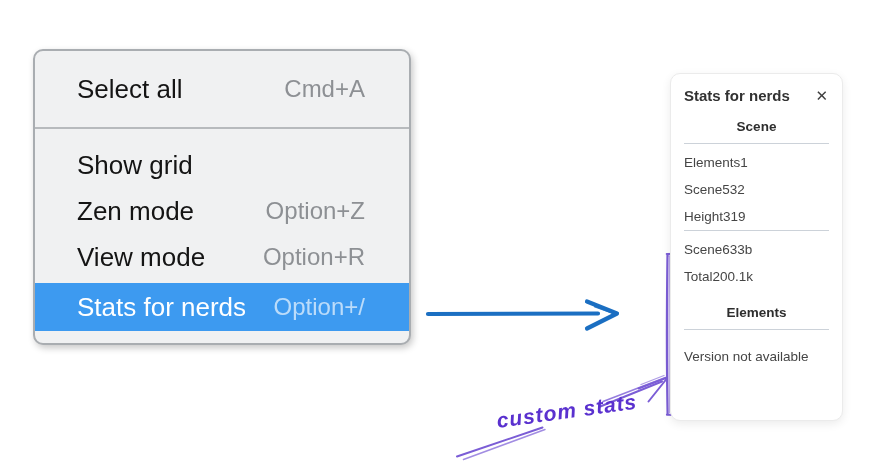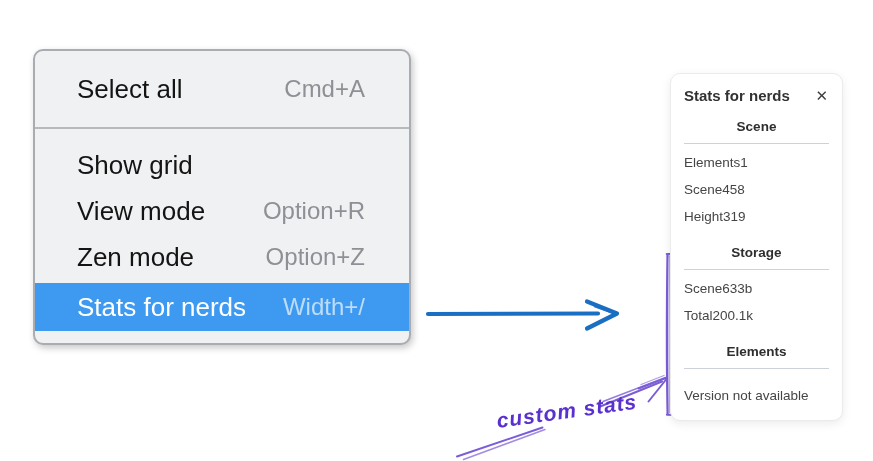--- a/index.html
+++ b/index.html
@@ -61,30 +61,30 @@
     <div class="menu-item first">
       <span>Select all</span>
       <span class="mi-short">Cmd+A</span>
     </div>
     <div class="menu-divider"></div>
     <div class="menu-group">
       <div class="menu-item">
         <span>Show grid</span>
       </div>
       <div class="menu-item">
+        <span>Zen mode</span>
+        <span class="mi-short">Option+Z</span>
+      </div>
+      <div class="menu-item">
         <span>View mode</span>
         <span class="mi-short">Option+R</span>
       </div>
-      <div class="menu-item">
-        <span>Zen mode</span>
-        <span class="mi-short">Option+Z</span>
-      </div>
       <div class="menu-item selected">
         <span>Stats for nerds</span>
-        <span class="mi-short">Width+/</span>
+        <span class="mi-short">Option+/</span>
       </div>
     </div>
   </div>
 
   <svg class="overlay" viewBox="0 0 873 461">
 
     <g>
       <path class="blue-stroke" stroke-width="4.2" d="M428 314 L598 313.5"></path>
       <path class="blue-stroke" stroke-width="4.2" d="M587 301.5 L617 313.5 L587 328.5"></path>
       <path class="blue-stroke" stroke-width="2.2" opacity="0.85" d="M595 306.5 L615.5 313.8 L596 323.5"></path>
@@ -122,30 +122,29 @@
 
     <div>
       <div class="sec-h">Scene</div>
       <div class="sec-hr"></div>
       <div class="stat-row">
         <span>Elements</span>
         <span>1</span>
       </div>
       <div class="stat-row">
         <span>Scene</span>
-        <span>458</span>
+        <span>532</span>
       </div>
       <div class="stat-row">
         <span>Height</span>
         <span>319</span>
       </div>
     </div>
 
     <div>
-      <div class="sec-h">Storage</div>
       <div class="sec-hr"></div>
       <div class="stat-row">
         <span>Scene</span>
         <span>633b</span>
       </div>
       <div class="stat-row">
         <span>Total</span>
         <span>200.1k</span>
       </div>
     </div>

